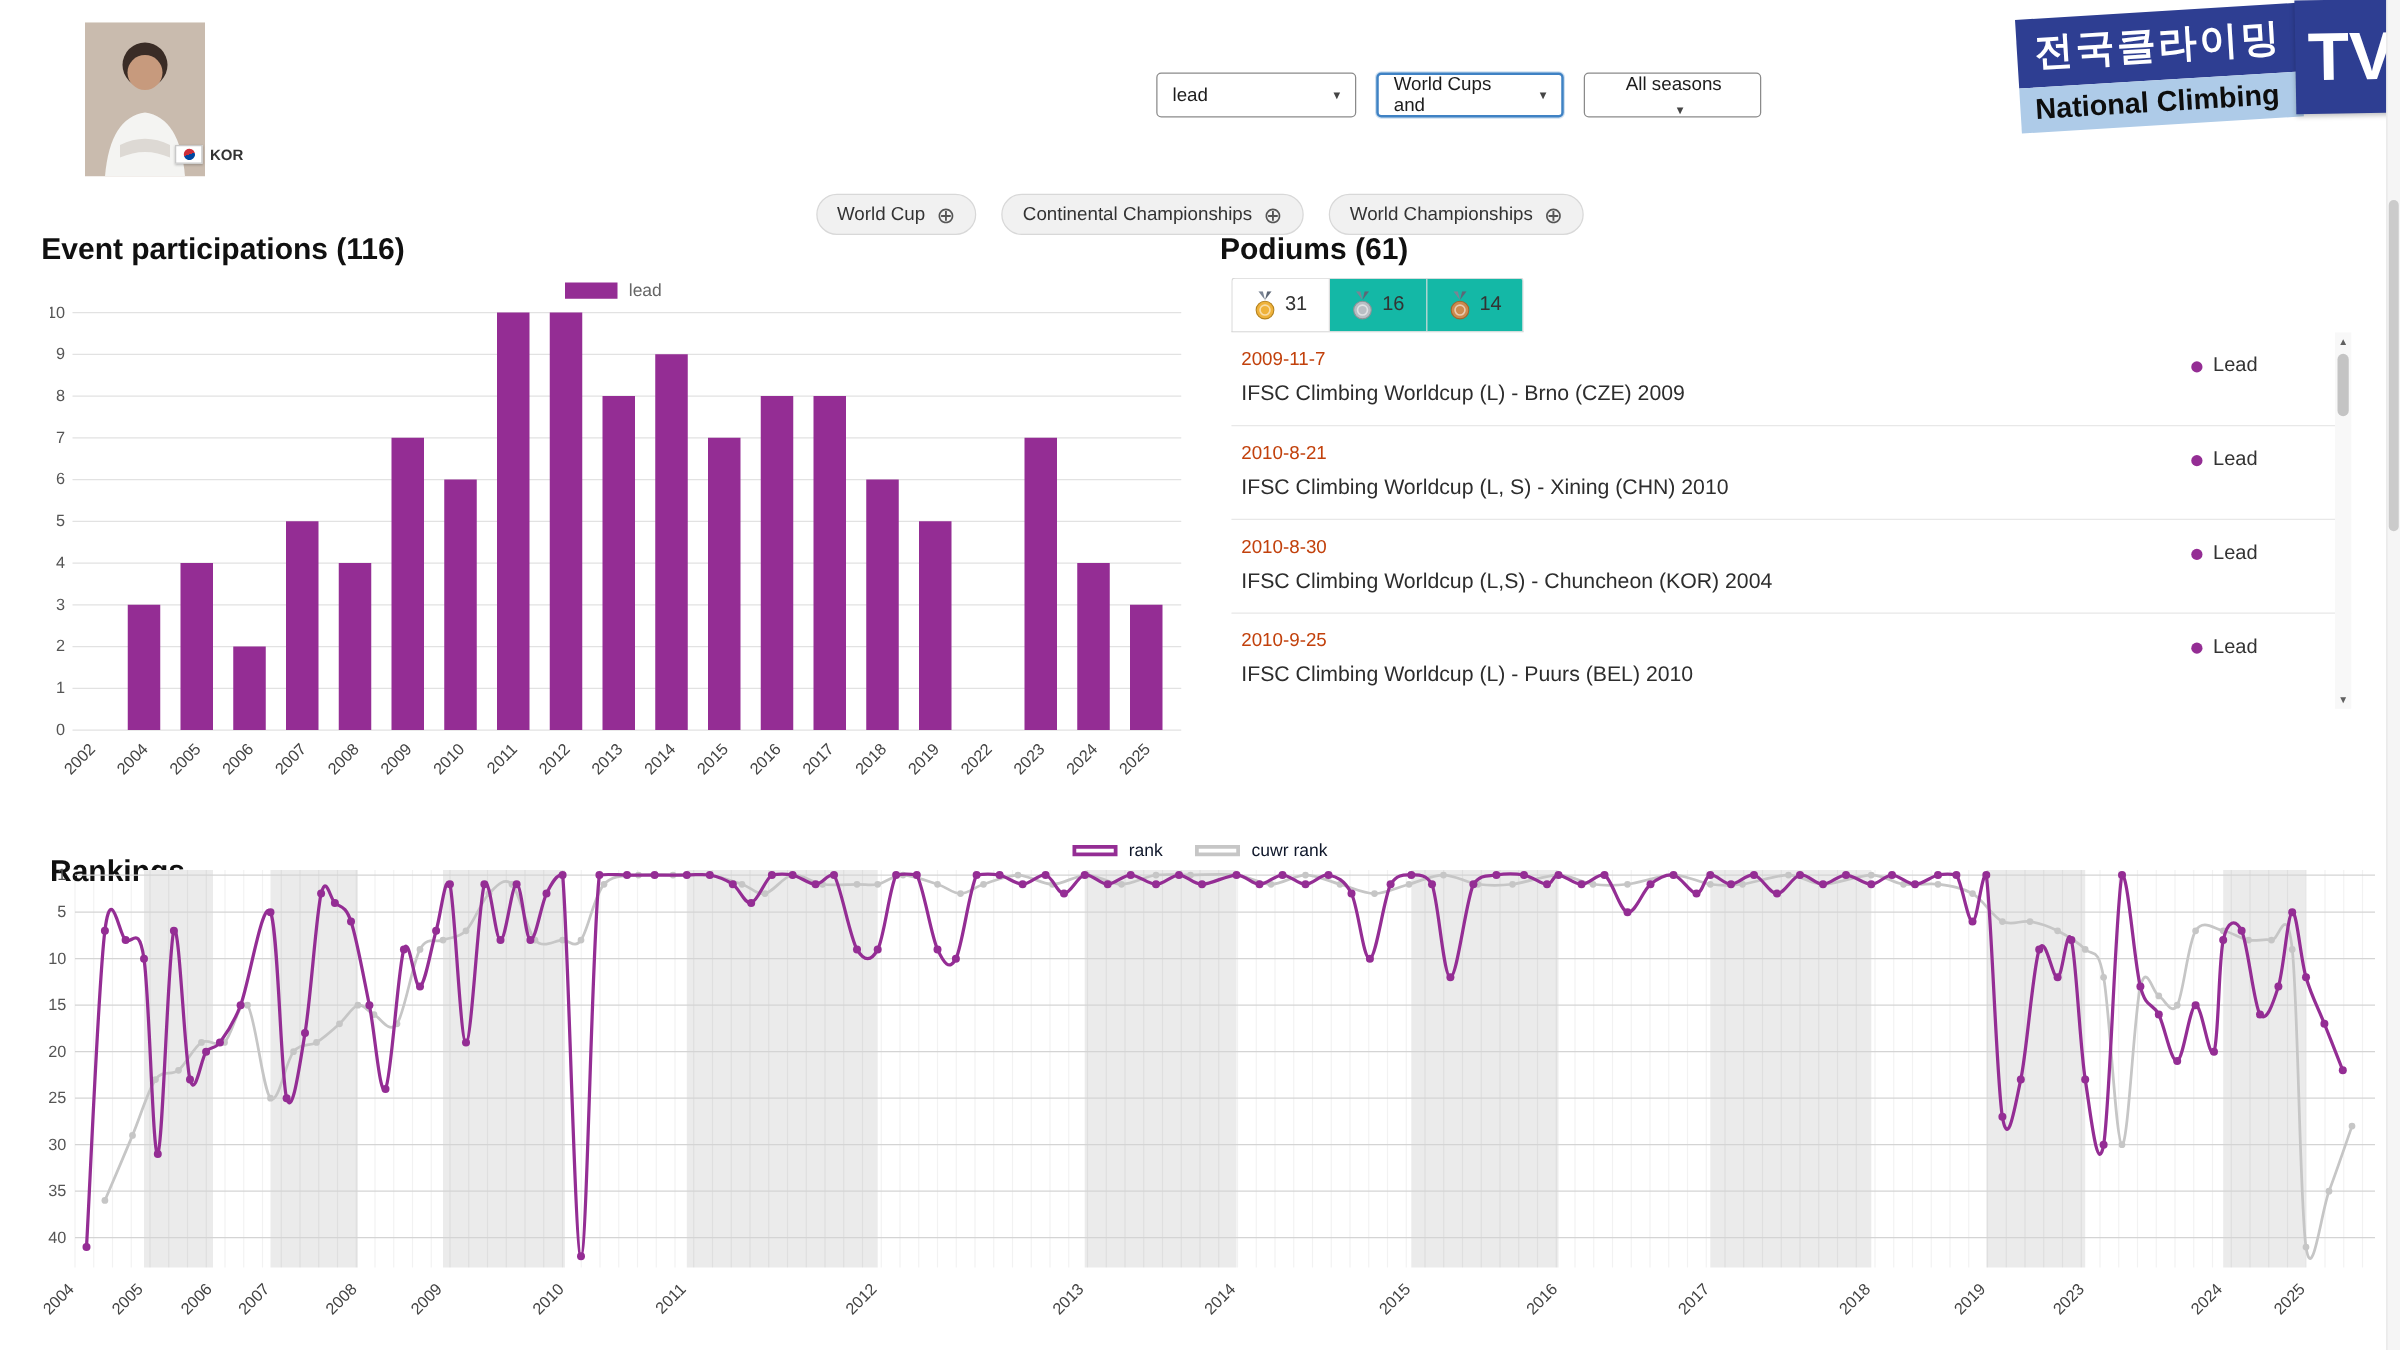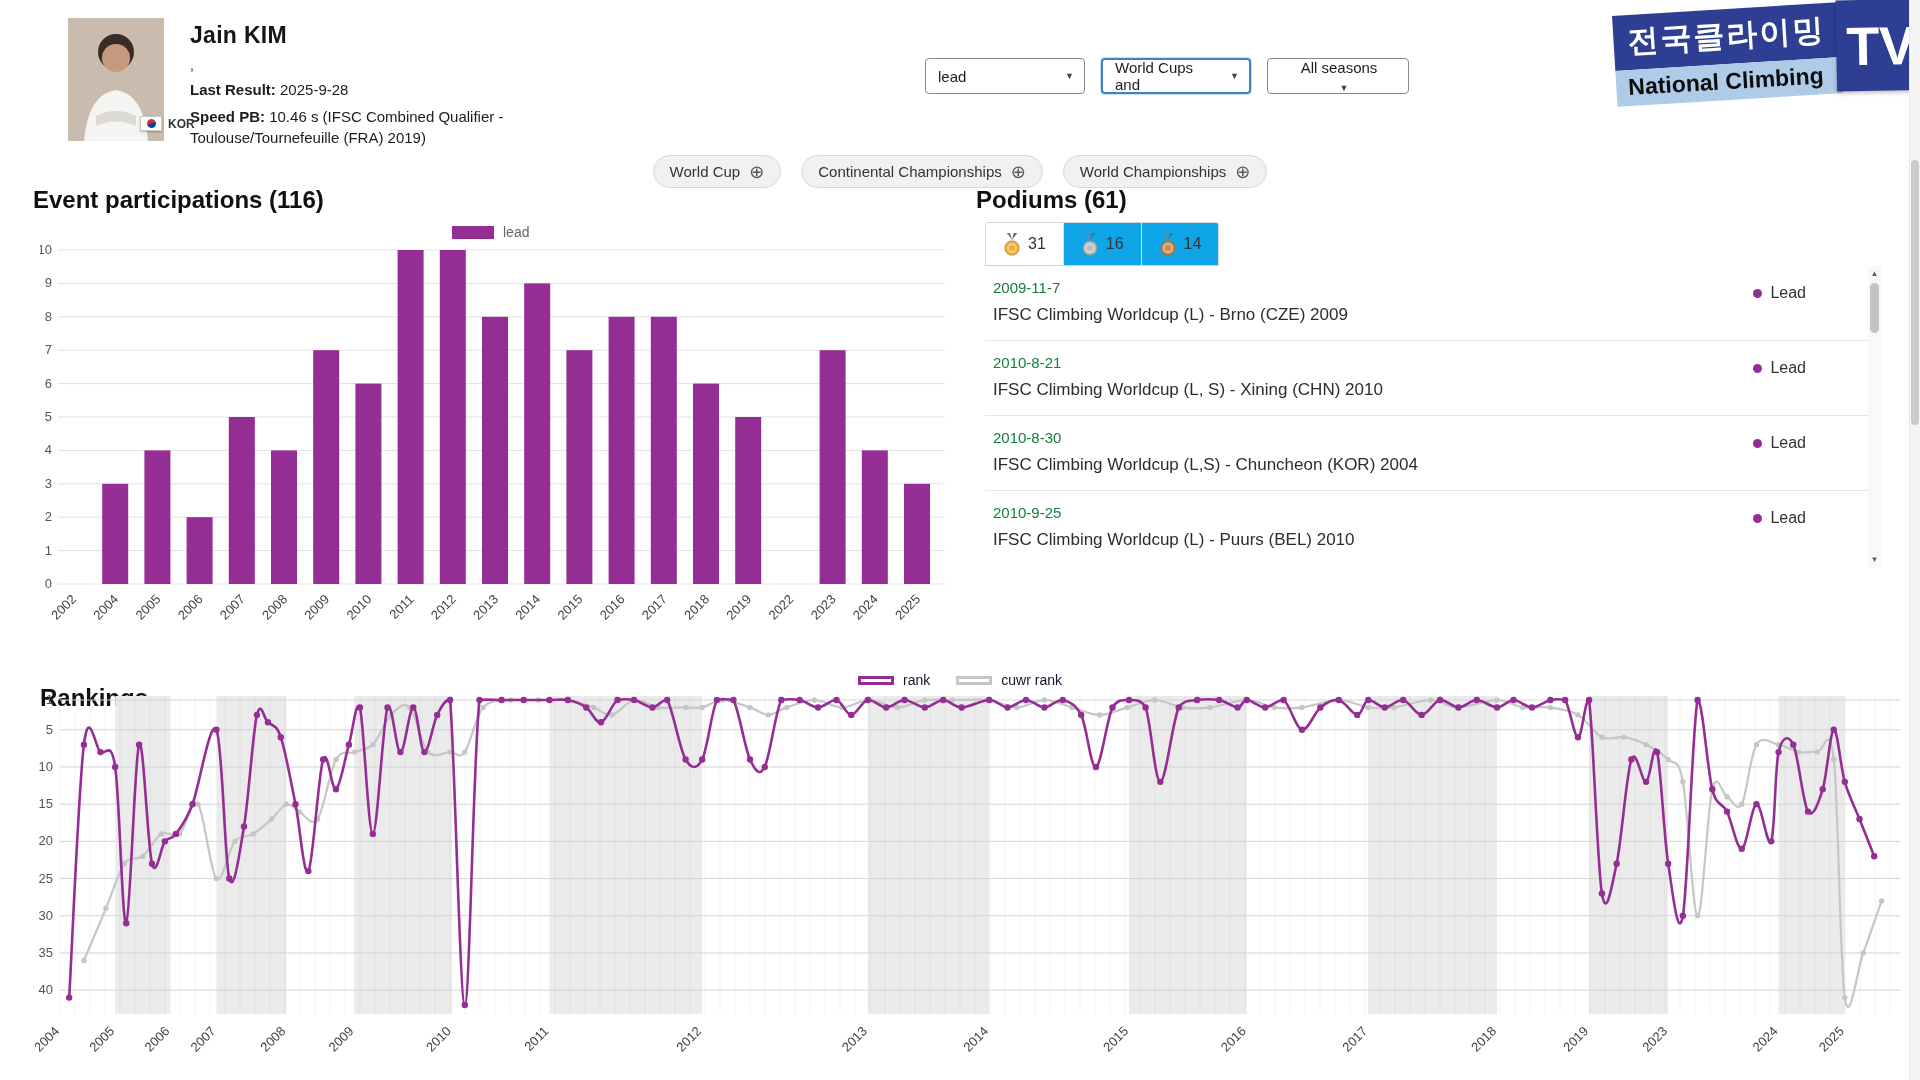--- a/index.html
+++ b/index.html
@@ -46,28 +46,28 @@
 
   
   .bar-legend { position:absolute; left:452px; top:224px; display:flex; align-items:center; gap:9px; font-size:14px; color:#666; }
   .bar-swatch { width:42px; height:13px; }
   #bar-chart { position:absolute; left:40px; top:240px; }
   text.tick { font-size:13px; fill:#555; font-family:"Liberation Sans",sans-serif; }
   text.xtick { font-size:13px; fill:#444; font-family:"Liberation Sans",sans-serif; }
 
   
   .tabs { position:absolute; left:985px; top:222px; display:flex; border:1px solid #d8d8d8; border-bottom:1px solid #d0d0d0; background:#f3f3f3; border-radius:3px 3px 0 0; overflow:hidden; }
-  .tab { display:flex; align-items:center; gap:7px; padding:0 17px; height:42px; font-size:16px; color:#333; background:#0ea5e9; border-right:1px solid #ddd; cursor:pointer; }
+  .tab { display:flex; align-items:center; gap:7px; padding:0 17px; height:42px; font-size:16px; color:#333; background:#14b8a6; border-right:1px solid #ddd; cursor:pointer; }
   .tab:last-child { border-right:none; }
   .tab.active { background:#fff; }
   .medal { display:block; }
   .podium-list { position:absolute; left:985px; top:266px; width:896px; height:301px; overflow:hidden; }
   .podium-row { height:75px; padding:13px 75px 0 8px; border-bottom:1px solid #e8e8e8; display:flex; justify-content:space-between; align-items:flex-start; cursor:pointer; }
   .podium-row:last-child { border-bottom:none; }
-  .p-date { font-size:15px; color:#15803d; }
+  .p-date { font-size:15px; color:#c2410c; }
   .p-event { font-size:17px; color:#2d2d2d; margin-top:9px; }
   .p-right { display:flex; align-items:center; gap:8px; margin-top:5px; }
   .p-dot { width:9px; height:9px; border-radius:50%; }
   .p-disc { font-size:16px; color:#333; }
   .list-scrollbar { position:absolute; left:1868px; top:266px; width:13px; height:301px; background:#f8f8f8; }
   .ls-arrow { position:absolute; left:0; width:13px; text-align:center; font-size:8px; color:#606060; }
   .ls-up { top:3px; } .ls-down { bottom:3px; }
   .ls-thumb { position:absolute; left:2px; top:17px; width:9px; height:50px; background:#c4c4c4; border-radius:5px; }
 
   
@@ -92,26 +92,20 @@
       <circle cx="48" cy="40" r="14" fill="#c79a7d"></circle>
       <path d="M16 123 Q20 76 48 72 Q76 76 80 123 Z" fill="#f4f4f2"></path>
       <path d="M28 98 Q48 88 68 98 L68 108 Q48 99 28 108 Z" fill="#ddd9d4"></path>
     </svg>
   </div>
   <div class="flag-row">
     <span class="flag">
         <span class="taegeuk"></span>
       </span>
     <span class="flag-code">KOR</span>
-  </div>
-  <div class="athlete-info">
-    <div class="athlete-name">Jain KIM</div>
-    <div class="athlete-sub">,</div>
-    <div class="meta"><b>Last Result:</b> <span>2025-9-28</span></div>
-    <div class="meta"><b>Speed PB:</b> <span>10.46 s (IFSC Combined Qualifier - Toulouse/Tournefeuille (FRA) 2019)</span></div>
   </div>
 
   <div class="selects">
     <div class="select sel-lead">
       <span>lead</span>
       <span class="chev">▼</span>
     </div>
     <div class="select sel-type active">
       <span>World Cups and</span>
       <span class="chev">▼</span>

